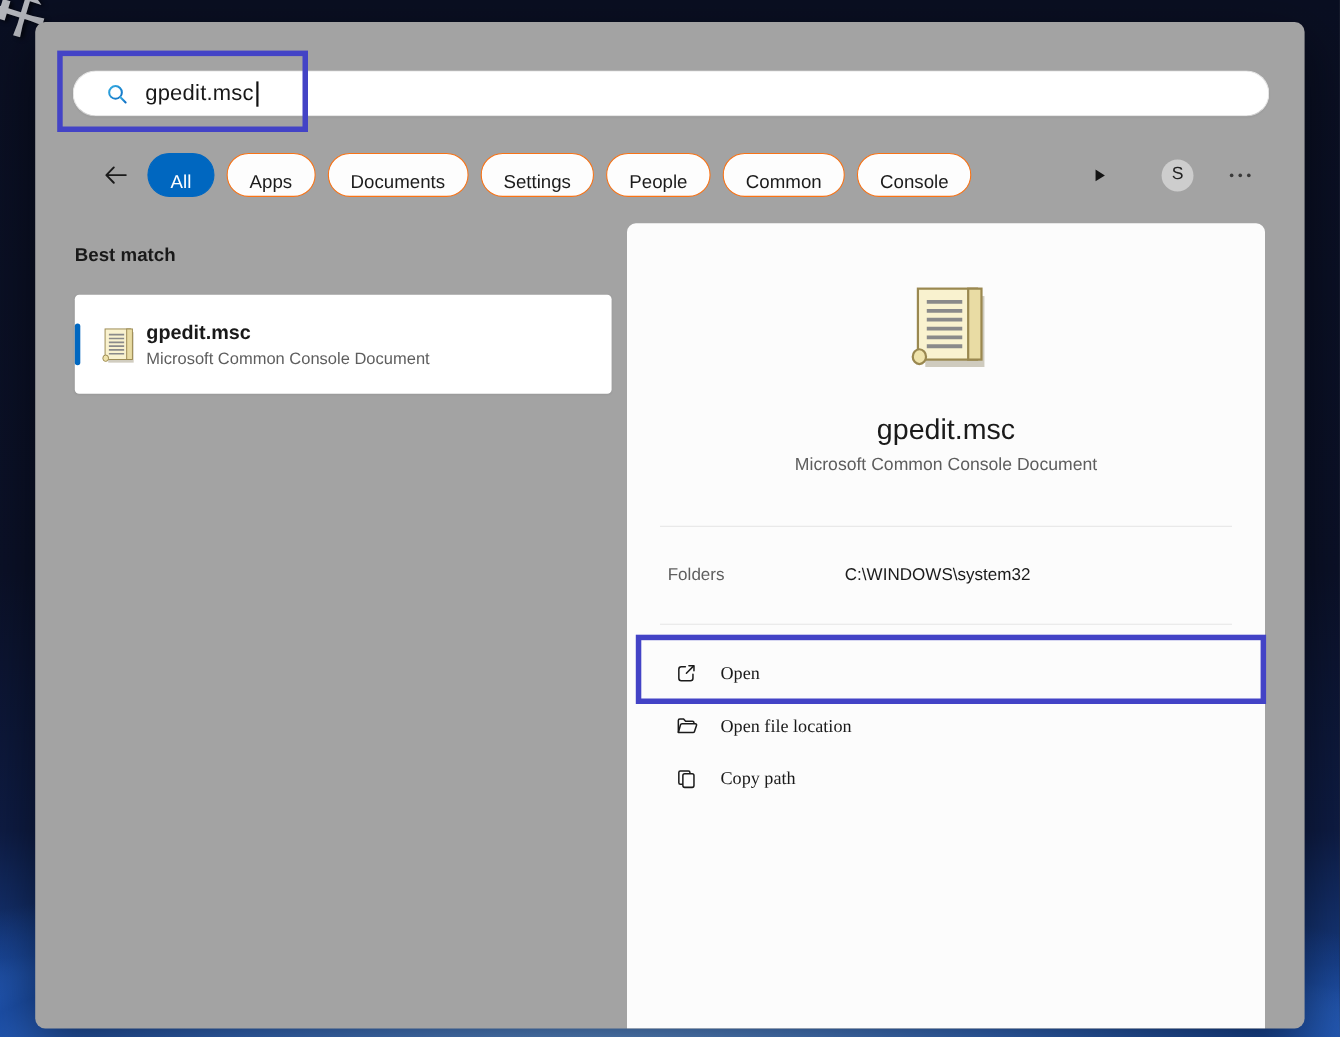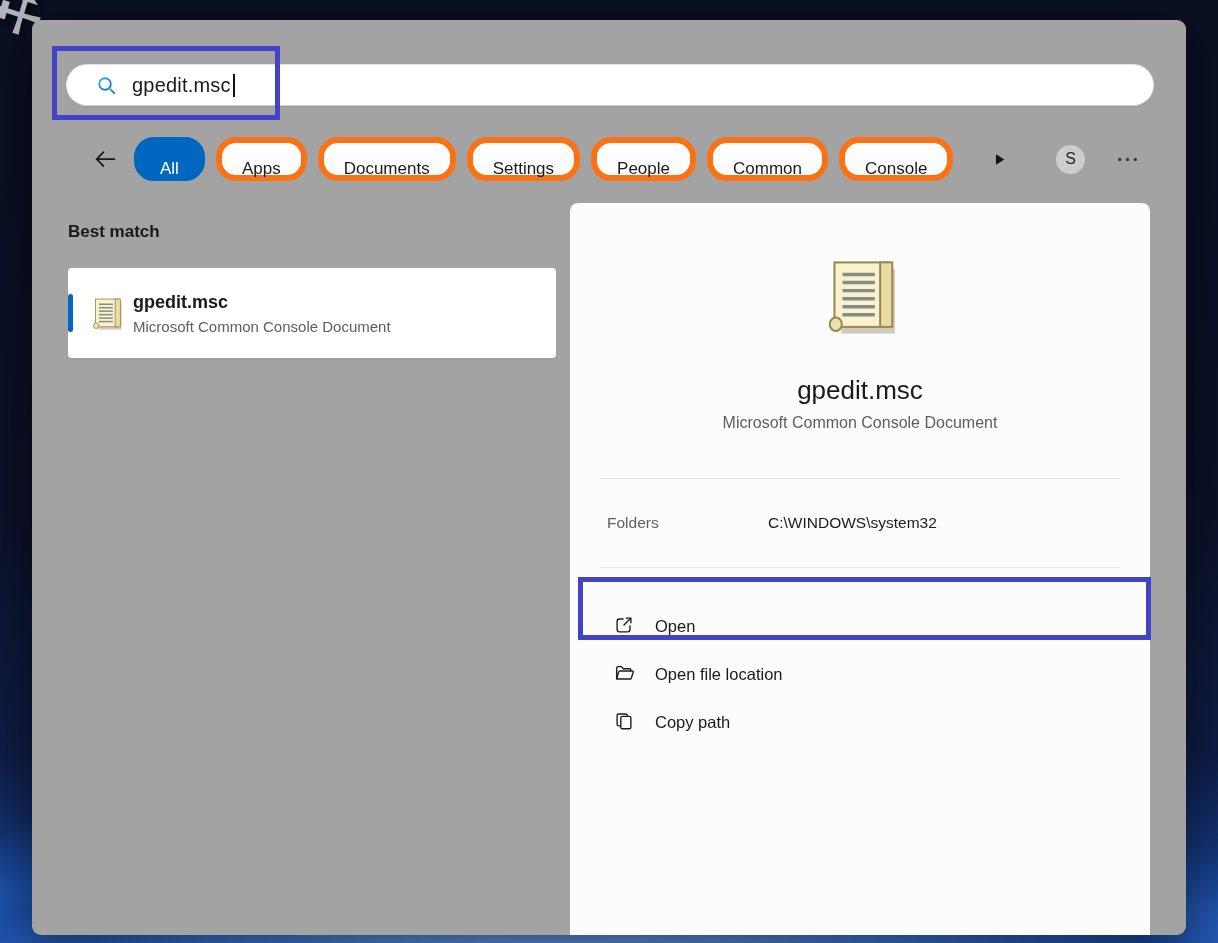--- a/index.html
+++ b/index.html
@@ -45,21 +45,21 @@
   @keyframes blink { 50% { opacity: 0; } }
 
   
   .filter-row {
     position: absolute; left: 56px; top: 119px; right: 46px; height: 40px;
     display: flex; align-items: center;
   }
   .back-btn { background: none; border: none; width: 32px; height: 32px; margin-right: 14px; cursor: pointer; display:flex; align-items:center; justify-content:center; }
   .pill {
     height: 40px; padding: 16px 20px; margin-right: 11px;
-    border-radius: 20px; border: 6px solid #f97316; background: #fdfdfd;
+    border-radius: 20px; border: 1px solid #f97316; background: #fdfdfd;
     font-size: 17px; color: #1b1b1b; font-family: "Liberation Sans", sans-serif;
     cursor: pointer; white-space: nowrap;
   }
   .pill.active { background: var(--accent, #0067c0); border-color: var(--accent, #0067c0); color: #ffffff; }
   .right-cluster { margin-left: auto; display: flex; align-items: center; }
   .play-btn, .more-btn { background: none; border: none; cursor: pointer; display: flex; align-items: center; justify-content: center; }
   .play-btn { margin-right: 48px; }
   .avatar {
     width: 29px; height: 29px; border-radius: 50%; background: #cdcdcd;
     color: #222; font-size: 16px; display: flex; align-items: center; justify-content: center;
@@ -93,21 +93,21 @@
   .divider { align-self: center; width: 520px; height: 1px; background: #e7e7e7; }
   .divider.d1 { margin-top: 46px; }
   .detail-row {
     align-self: stretch; height: 88px; display: grid;
     grid-template-columns: 161px 1fr; align-items: center; padding-left: 37px;
   }
   .detail-label { font-size: 15.5px; color: #5f5f5f; }
   .detail-value { font-size: 15.5px; color: #1b1b1b; }
   .actions { align-self: stretch; margin-top: 20px; display: flex; flex-direction: column; }
   .action-row {
-    height: 48px; display: flex; align-items: flex-end; padding-left: 43px; cursor: pointer;
+    height: 48px; display: flex; align-items: center; padding-left: 43px; cursor: pointer; font-family: Liberation Serif, serif;
   }
   .action-row .a-icon { width: 22px; height: 22px; margin-right: 20px; display: flex; align-items: center; }
   .action-label { font-size: 16.5px; color: #1a1a1a; }
 
   
   .annotation-box {
     position: absolute; border: 5px solid var(--annotation, #4343c6); z-index: 10;
     pointer-events: none;
   }
   .box-search { left: 52px; top: 46px; width: 228px; height: 74px; }

